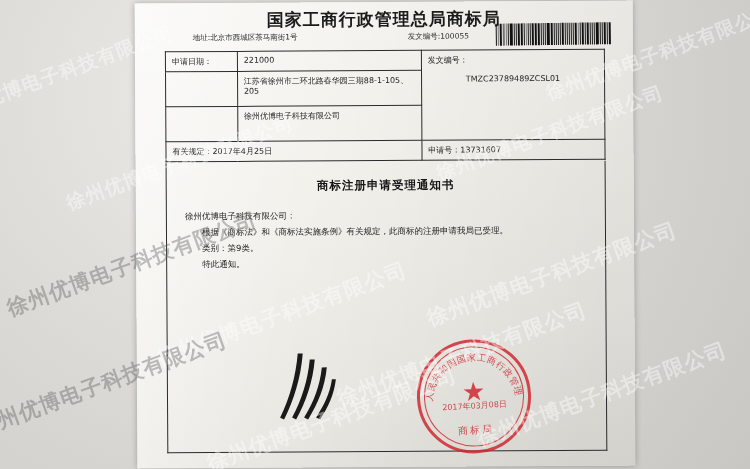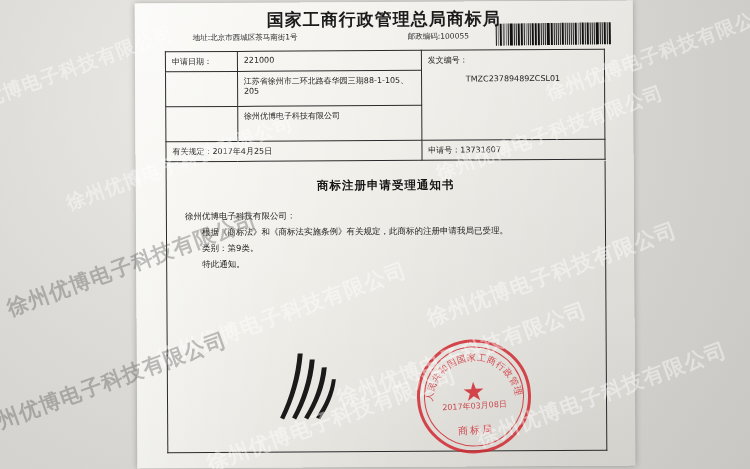--- a/index.html
+++ b/index.html
@@ -225,21 +225,21 @@
 
   <div id="paper">
     <div class="paper-shade"></div>
 
     <div id="doc-header">
       <div id="doc-title">国家工商行政管理总局商标局</div>
     </div>
 
     <div id="addr-row">
       <div id="addr-left">地址:北京市西城区茶马南街1号</div>
-      <div id="addr-right">邮政编码:100055</div>
+      <div id="addr-right">发文编号:100055</div>
     </div>
 
     <div id="barcode">
         <i style="width: 1.4px; opacity: 1;"></i>
         <i style="width: 1.4px; opacity: 0.55;"></i>
         <i style="width: 3px; opacity: 1;"></i>
         <i style="width: 3px; opacity: 0.55;"></i>
         <i style="width: 1.4px; opacity: 0.55;"></i>
         <i style="width: 1.4px; opacity: 1;"></i>
         <i style="width: 3px; opacity: 1;"></i>

